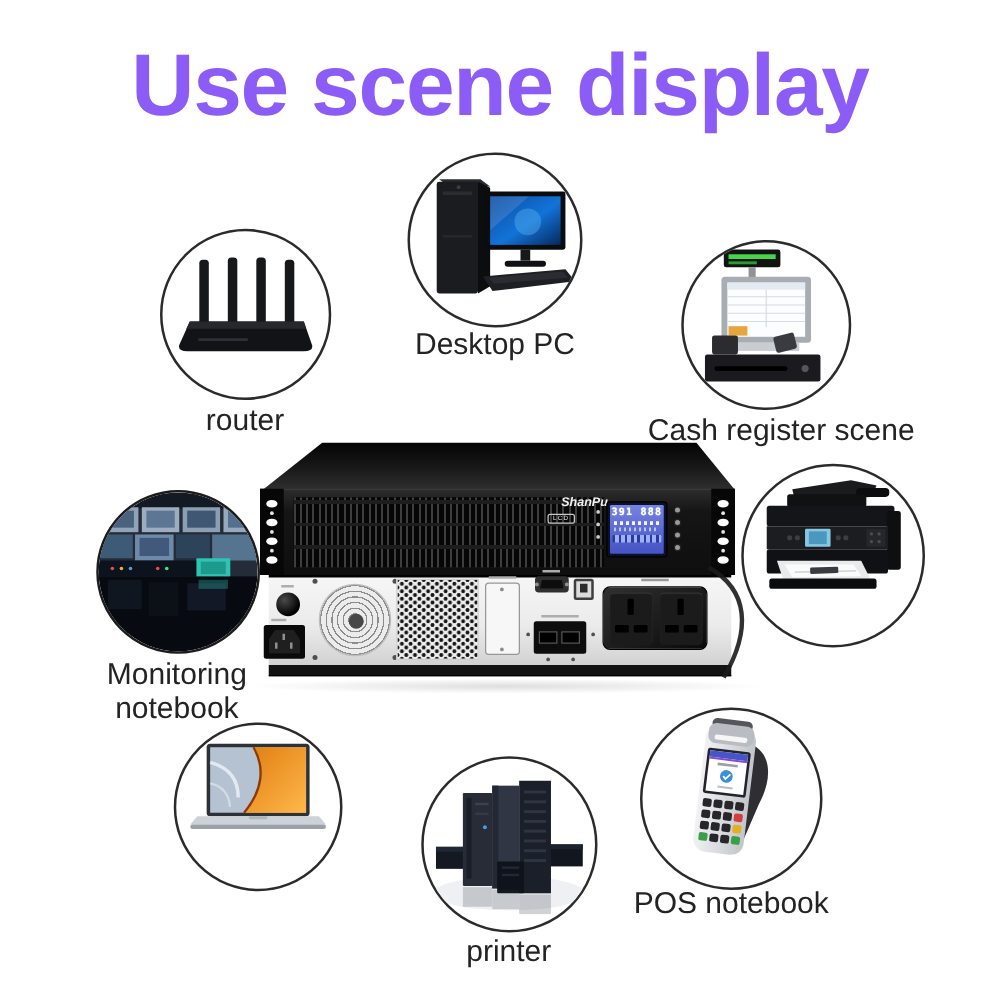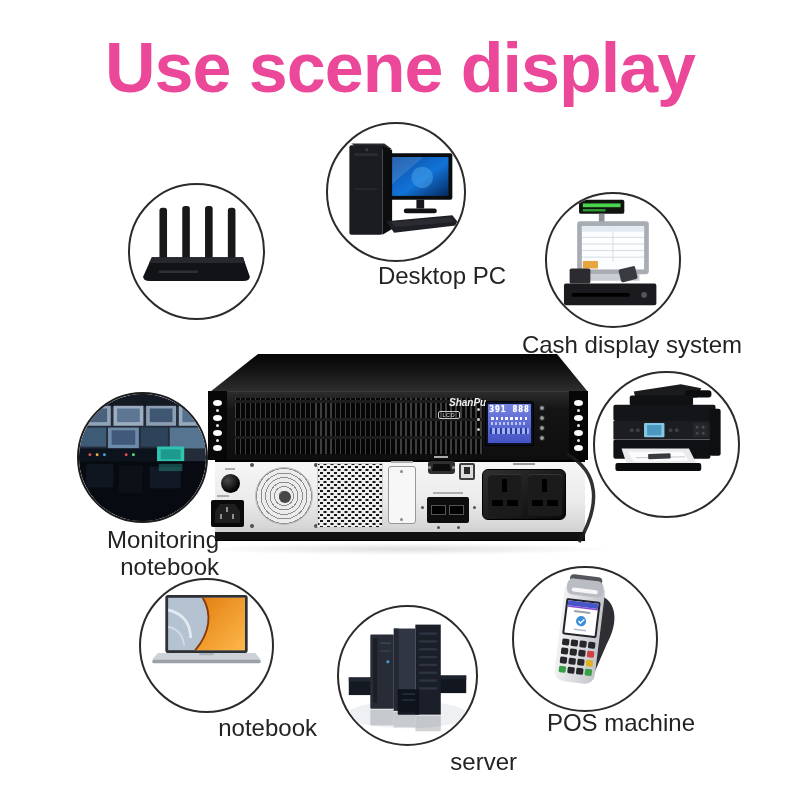--- a/index.html
+++ b/index.html
@@ -1,25 +1,25 @@
 <!DOCTYPE html>
 <html><head>
 <meta charset="utf-8">
 <style>
   html,body{margin:0;padding:0;background:#fff;}
   .canvas{position:relative;width:800px;height:800px;background:#ffffff;overflow:hidden;
           font-family:"Liberation Sans",sans-serif;}
   
   .title{position:absolute;top:28px;left:0;width:100%;margin:0;text-align:center;
-         font-size:70px;font-weight:700;color:#ec4899;letter-spacing:-1px;}
+         font-size:70px;font-weight:700;color:#8b5cf6;letter-spacing:-1px;}
   
   .circle{position:absolute;border-radius:50%;border:2px solid #2b2b2b;background:#fff;
           overflow:hidden;box-sizing:border-box;z-index:1;}
   .circle svg{display:block;width:100%;height:100%;}
-  .scene-label{position:absolute;font-size:24px;color:#232323;text-align:right;
+  .scene-label{position:absolute;font-size:24px;color:#232323;text-align:center;
                line-height:1.12;z-index:2;}
   .c-router{left:128px;top:183px;width:137px;height:137px;}
   .l-router{left:86px;top:324px;width:220px;}
   .c-desktop{left:326px;top:122px;width:140px;height:140px;}
   .l-desktop{left:286px;top:263px;width:220px;}
   .c-cash{left:545px;top:192px;width:136px;height:136px;}
   .l-cash{left:508px;top:332px;width:234px;}
   .c-monitor{left:77px;top:392px;width:131px;height:131px;border-color:#1c1c1c;}
   .l-monitor{left:64px;top:527px;width:155px;}
   .c-printer{left:593px;top:371px;width:147px;height:147px;}
@@ -125,20 +125,21 @@
         <rect x="31" y="24" width="8" height="55" rx="3"></rect>
         <rect x="55" y="22" width="8" height="57" rx="3"></rect>
         <rect x="79" y="22" width="8" height="57" rx="3"></rect>
         <rect x="103" y="24" width="8" height="55" rx="3"></rect>
       </g>
       <path d="M23 76 H119 L126 96 Q127 101 119 101 H21 Q13 101 14 96 Z" fill="#121317"></path>
       <path d="M23 76 H119 L121 82 H20 Z" fill="#27282d"></path>
       <rect x="30" y="90" width="42" height="2.5" rx="1.2" fill="#2e3036"></rect>
     </svg>
   </div>
+  <div class="scene-label l-router">router</div>
 
   <div class="circle c-desktop">
     <svg viewBox="0 0 140 140">
       <defs>
         <linearGradient id="scr" x1="0" y1="0" x2="1" y2="1">
           <stop offset="0" stop-color="#0c4da0"></stop>
             <stop offset=".55" stop-color="#1273d8"></stop>
           <stop offset="1" stop-color="#05295e"></stop>
         </linearGradient>
       </defs>
@@ -180,21 +181,21 @@
       <rect x="42" y="85" width="56" height="7" fill="#c9ccd0"></rect>
       <rect x="24" y="79" width="22" height="16" rx="2" fill="#2c2c30"></rect>
       <g transform="rotate(-14 86 85)">
           <rect x="77" y="78" width="18" height="14" rx="2" fill="#3a3b40"></rect>
         </g>
       <rect x="18" y="95" width="98" height="23" rx="2" fill="#1b1b1f"></rect>
       <rect x="26" y="105" width="62" height="4" rx="2" fill="#000"></rect>
       <circle cx="103" cy="107" r="3" fill="#55565c"></circle>
     </svg>
   </div>
-  <div class="scene-label l-cash">Cash display system</div>
+  <div class="scene-label l-cash">Cash register scene</div>
 
   <div class="circle c-monitor">
     <svg viewBox="0 0 140 140">
       <defs>
           <clipPath id="mclip">
             <circle cx="70" cy="70" r="70"></circle>
           </clipPath>
         </defs>
       <g clip-path="url(#mclip)">
         <rect width="140" height="140" fill="#232c38"></rect>
@@ -282,21 +283,20 @@
       <rect x="29" y="19" width="82" height="56" fill="#b4c2d2"></rect>
       <path d="M66 19 H111 V75 H58 C74 56 76 36 66 19 Z" fill="url(#og)"></path>
       <path d="M66 19 C76 36 74 56 58 75" stroke="#8a3a08" stroke-width="2" fill="none"></path>
       <path d="M29 32 C44 36 53 46 53 62" stroke="#eaf0f6" stroke-width="3" fill="none" opacity="0.85"></path>
       <path d="M29 50 C38 52 45 58 46 70" stroke="#dde6ee" stroke-width="2" fill="none" opacity="0.7"></path>
       <polygon points="18,78 122,78 128,85 12,85" fill="#cdd2d8"></polygon>
       <rect x="62" y="78" width="16" height="2.5" rx="1.2" fill="#aeb4bb"></rect>
       <rect x="12" y="85" width="116" height="4" rx="2" fill="#9ba1a9"></rect>
     </svg>
   </div>
-  <div class="scene-label l-notebook">notebook</div>
 
   <div class="circle c-server">
     <svg viewBox="0 0 140 140">
       <ellipse cx="70" cy="110" rx="62" ry="14" fill="#eef0f3"></ellipse>
       <rect x="10" y="72" width="30" height="18" fill="#151a22"></rect>
       <rect x="10" y="72" width="30" height="4" fill="#202735"></rect>
       <rect x="100" y="70" width="30" height="18" fill="#12161e"></rect>
       <rect x="100" y="70" width="30" height="4" fill="#1c222e"></rect>
       <rect x="32" y="28" width="24" height="76" rx="1" fill="#272c36"></rect>
       <rect x="35" y="32" width="4" height="66" fill="#1a1e26"></rect>
@@ -319,21 +319,21 @@
       <rect x="60" y="84" width="22" height="26" rx="1" fill="#0f131b"></rect>
       <rect x="64" y="88" width="14" height="2" fill="#222835"></rect>
       <rect x="64" y="94" width="14" height="2" fill="#222835"></rect>
       <g opacity="0.2">
         <rect x="32" y="105" width="24" height="16" fill="#272c36"></rect>
         <rect x="56" y="107" width="22" height="16" fill="#303644"></rect>
         <rect x="78" y="111" width="26" height="16" fill="#1b1f29"></rect>
       </g>
     </svg>
   </div>
-  <div class="scene-label l-server">server</div>
+  <div class="scene-label l-server">printer</div>
 
   <div class="circle c-pos">
     <svg viewBox="0 0 140 140">
       <defs>
         <linearGradient id="pg" x1="0" y1="0" x2="1" y2="0">
           <stop offset="0" stop-color="#f2f2f4"></stop>
             <stop offset="1" stop-color="#c2c5ca"></stop>
         </linearGradient>
       </defs>
       <g transform="rotate(7 70 70)">
@@ -364,21 +364,21 @@
           <rect x="65.2" y="90" width="7" height="6.5" rx="1.5" fill="#26262b"></rect>
           <rect x="73.8" y="90" width="7" height="6.5" rx="1.5" fill="#e2b020"></rect>
           <rect x="48" y="99" width="7" height="6.5" rx="1.5" fill="#3aa048"></rect>
           <rect x="56.6" y="99" width="7" height="6.5" rx="1.5" fill="#26262b"></rect>
           <rect x="65.2" y="99" width="7" height="6.5" rx="1.5" fill="#26262b"></rect>
           <rect x="73.8" y="99" width="7" height="6.5" rx="1.5" fill="#3aa048"></rect>
         </g>
       </g>
     </svg>
   </div>
-  <div class="scene-label l-pos">POS machine</div>
+  <div class="scene-label l-pos">POS notebook</div>
 
   <div class="ups">
     <div class="ups-topface"></div>
 
     <div class="ups-front"></div>
     <div class="ear ear-l">
       <div class="hole"></div>
         <div class="edot"></div>
         <div class="hole"></div>
       <div class="edot"></div>

